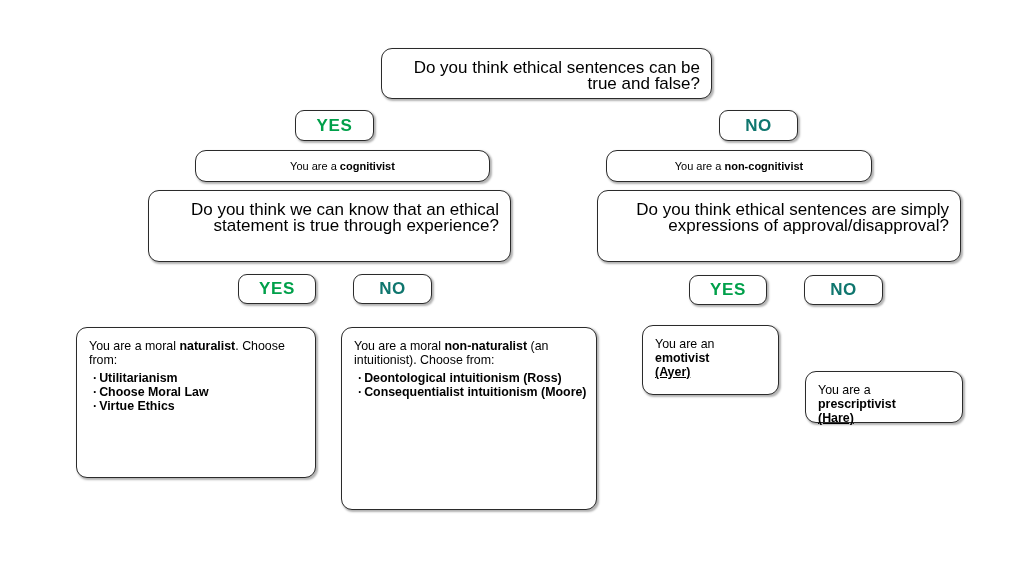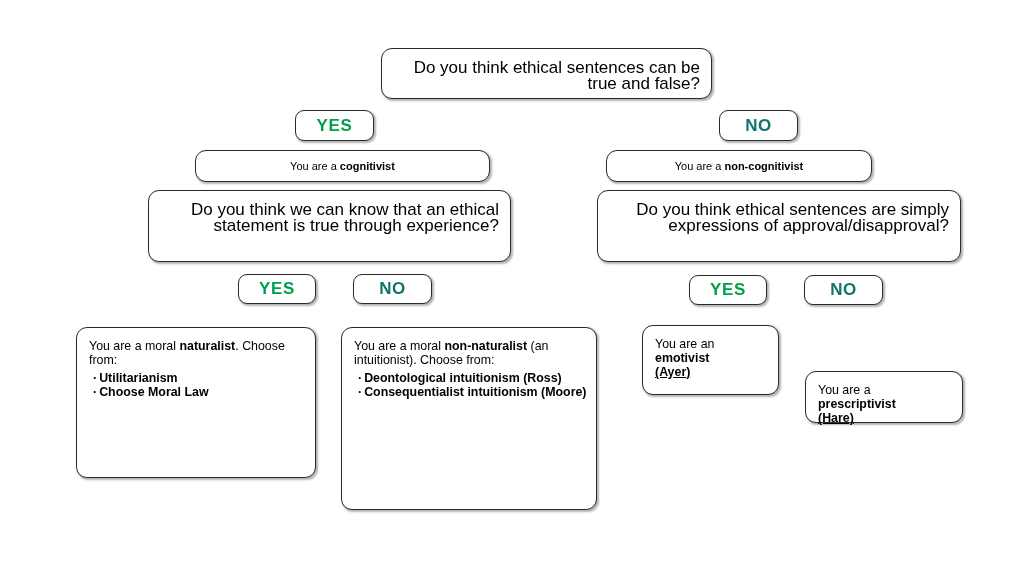--- a/index.html
+++ b/index.html
@@ -138,20 +138,21 @@
   <div class="node tight pill no" style="left:804px; top:275px; width:79px; height:30px;">
     <div class="node-inner">NO</div>
   </div>
 
   <div class="node answer" style="left:76px; top:327px; width:240px; height:151px;">
     <div class="node-inner">
       <span class="lead"><span>You are a moral </span><b>naturalist</b><span>. Choose from:</span></span>
       <ul>
         <li>Utilitarianism</li>
         <li>Choose Moral Law</li>
+        <li>Virtue Ethics</li>
       </ul>
     </div>
   </div>
 
   <div class="node answer" style="left:341px; top:327px; width:256px; height:183px;">
     <div class="node-inner">
       <span class="lead"><span>You are a moral </span><b>non-naturalist</b><span> (an intuitionist). Choose from:</span></span>
       <ul>
         <li>Deontological intuitionism (Ross)</li>
         <li>Consequentialist intuitionism (Moore)</li>

